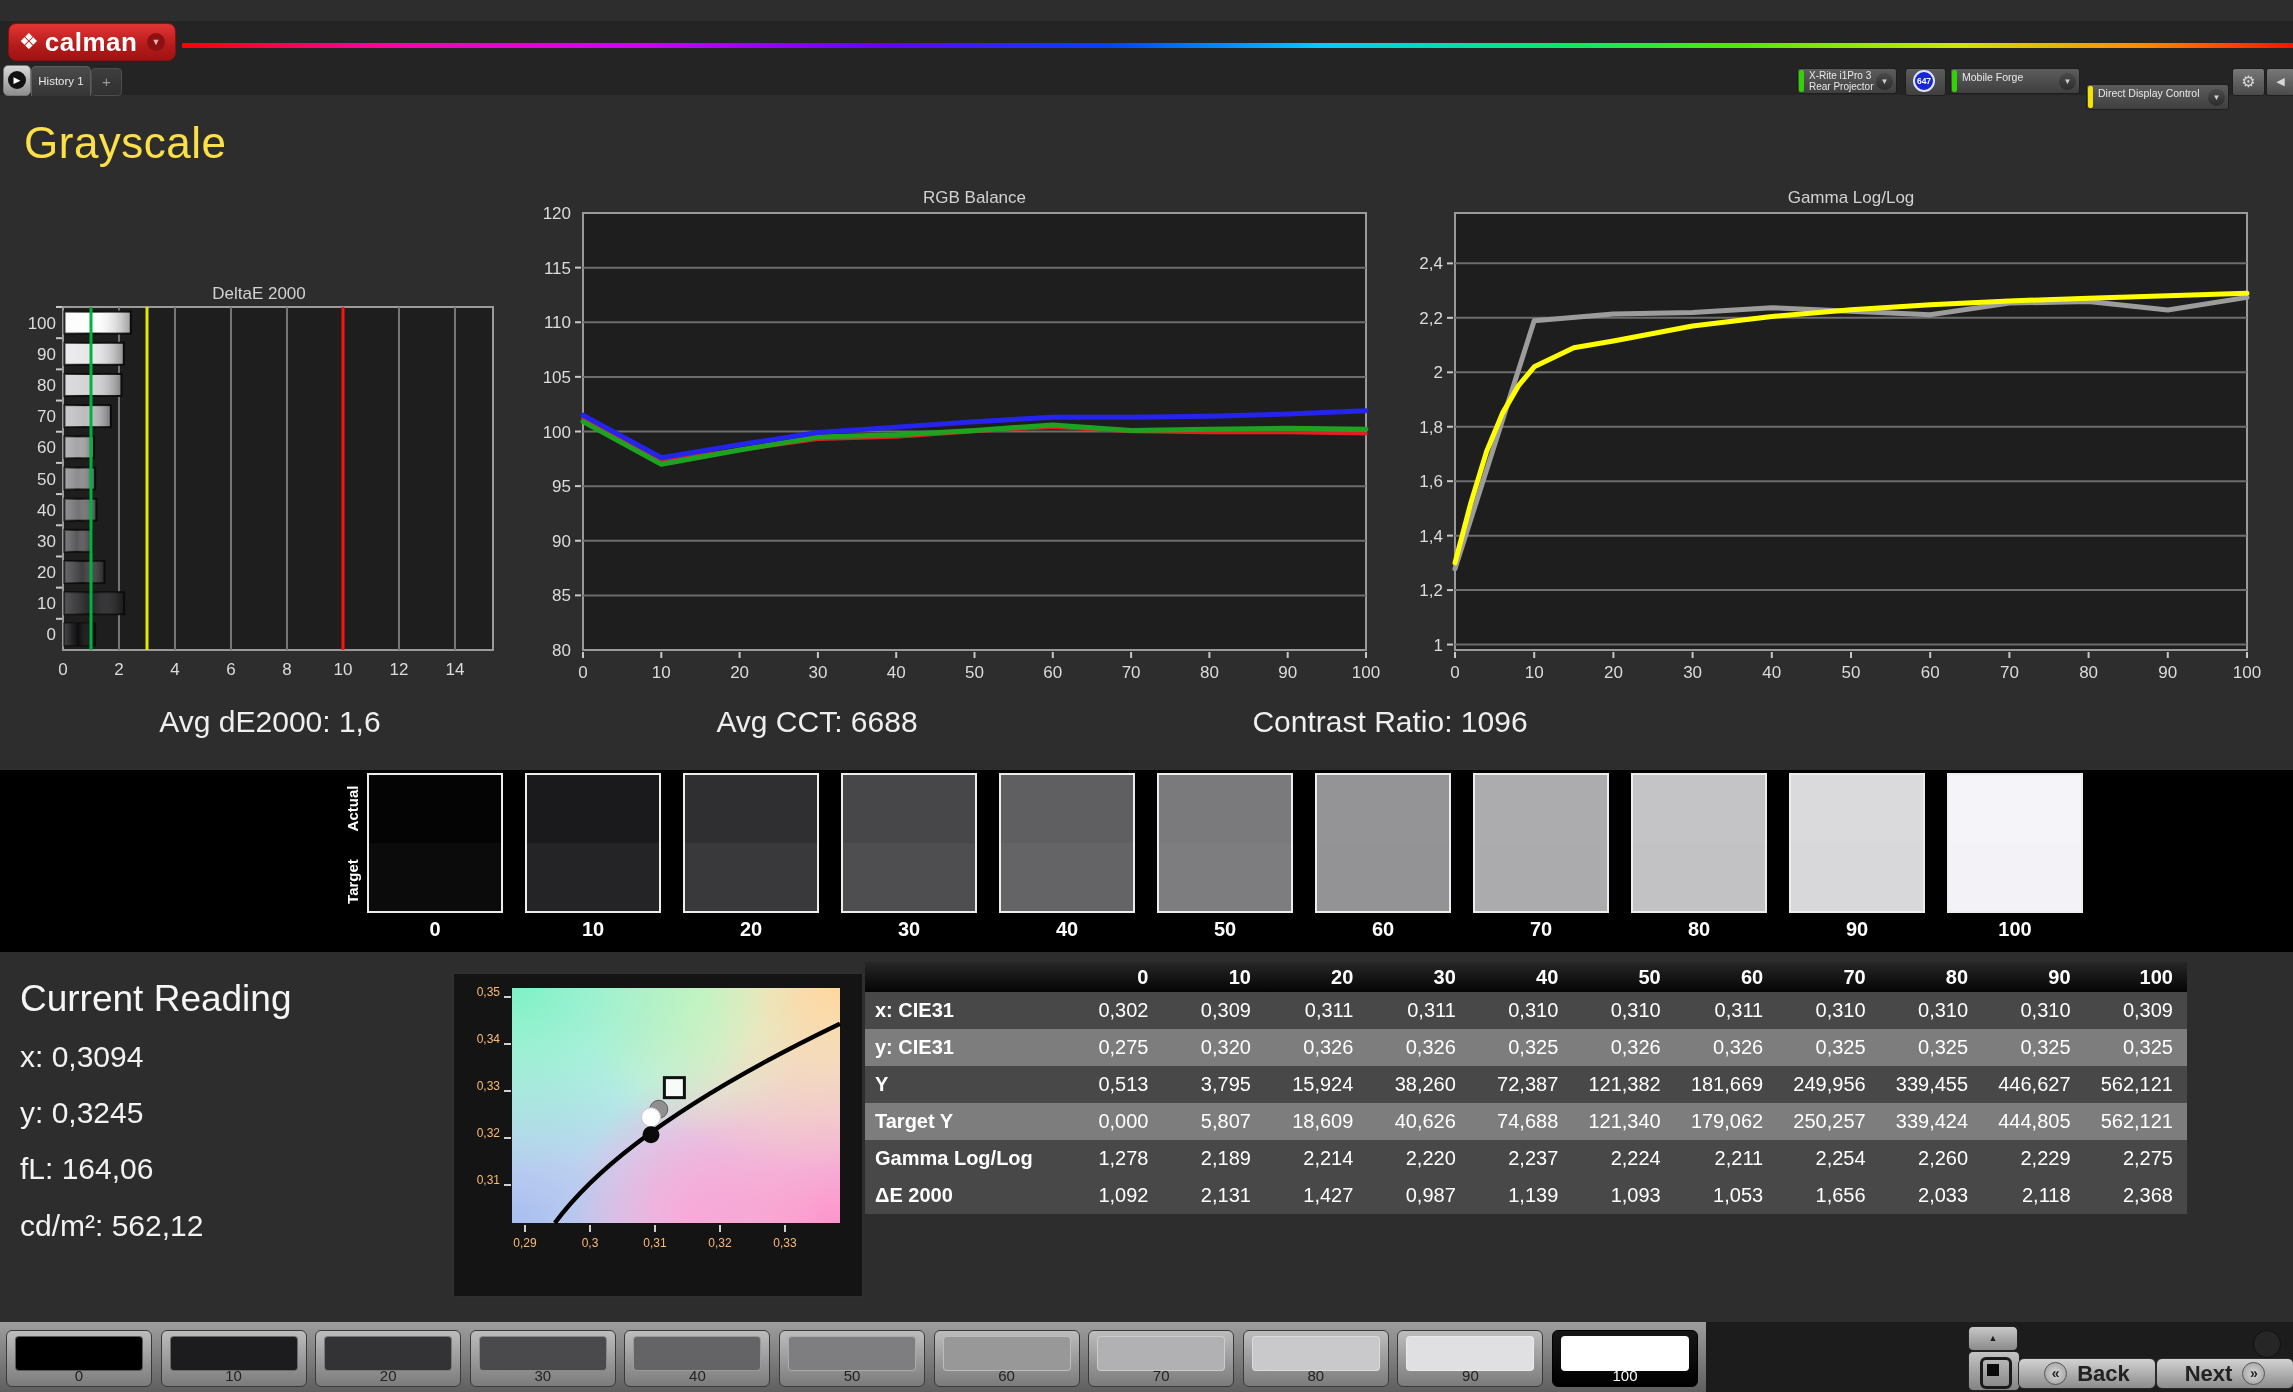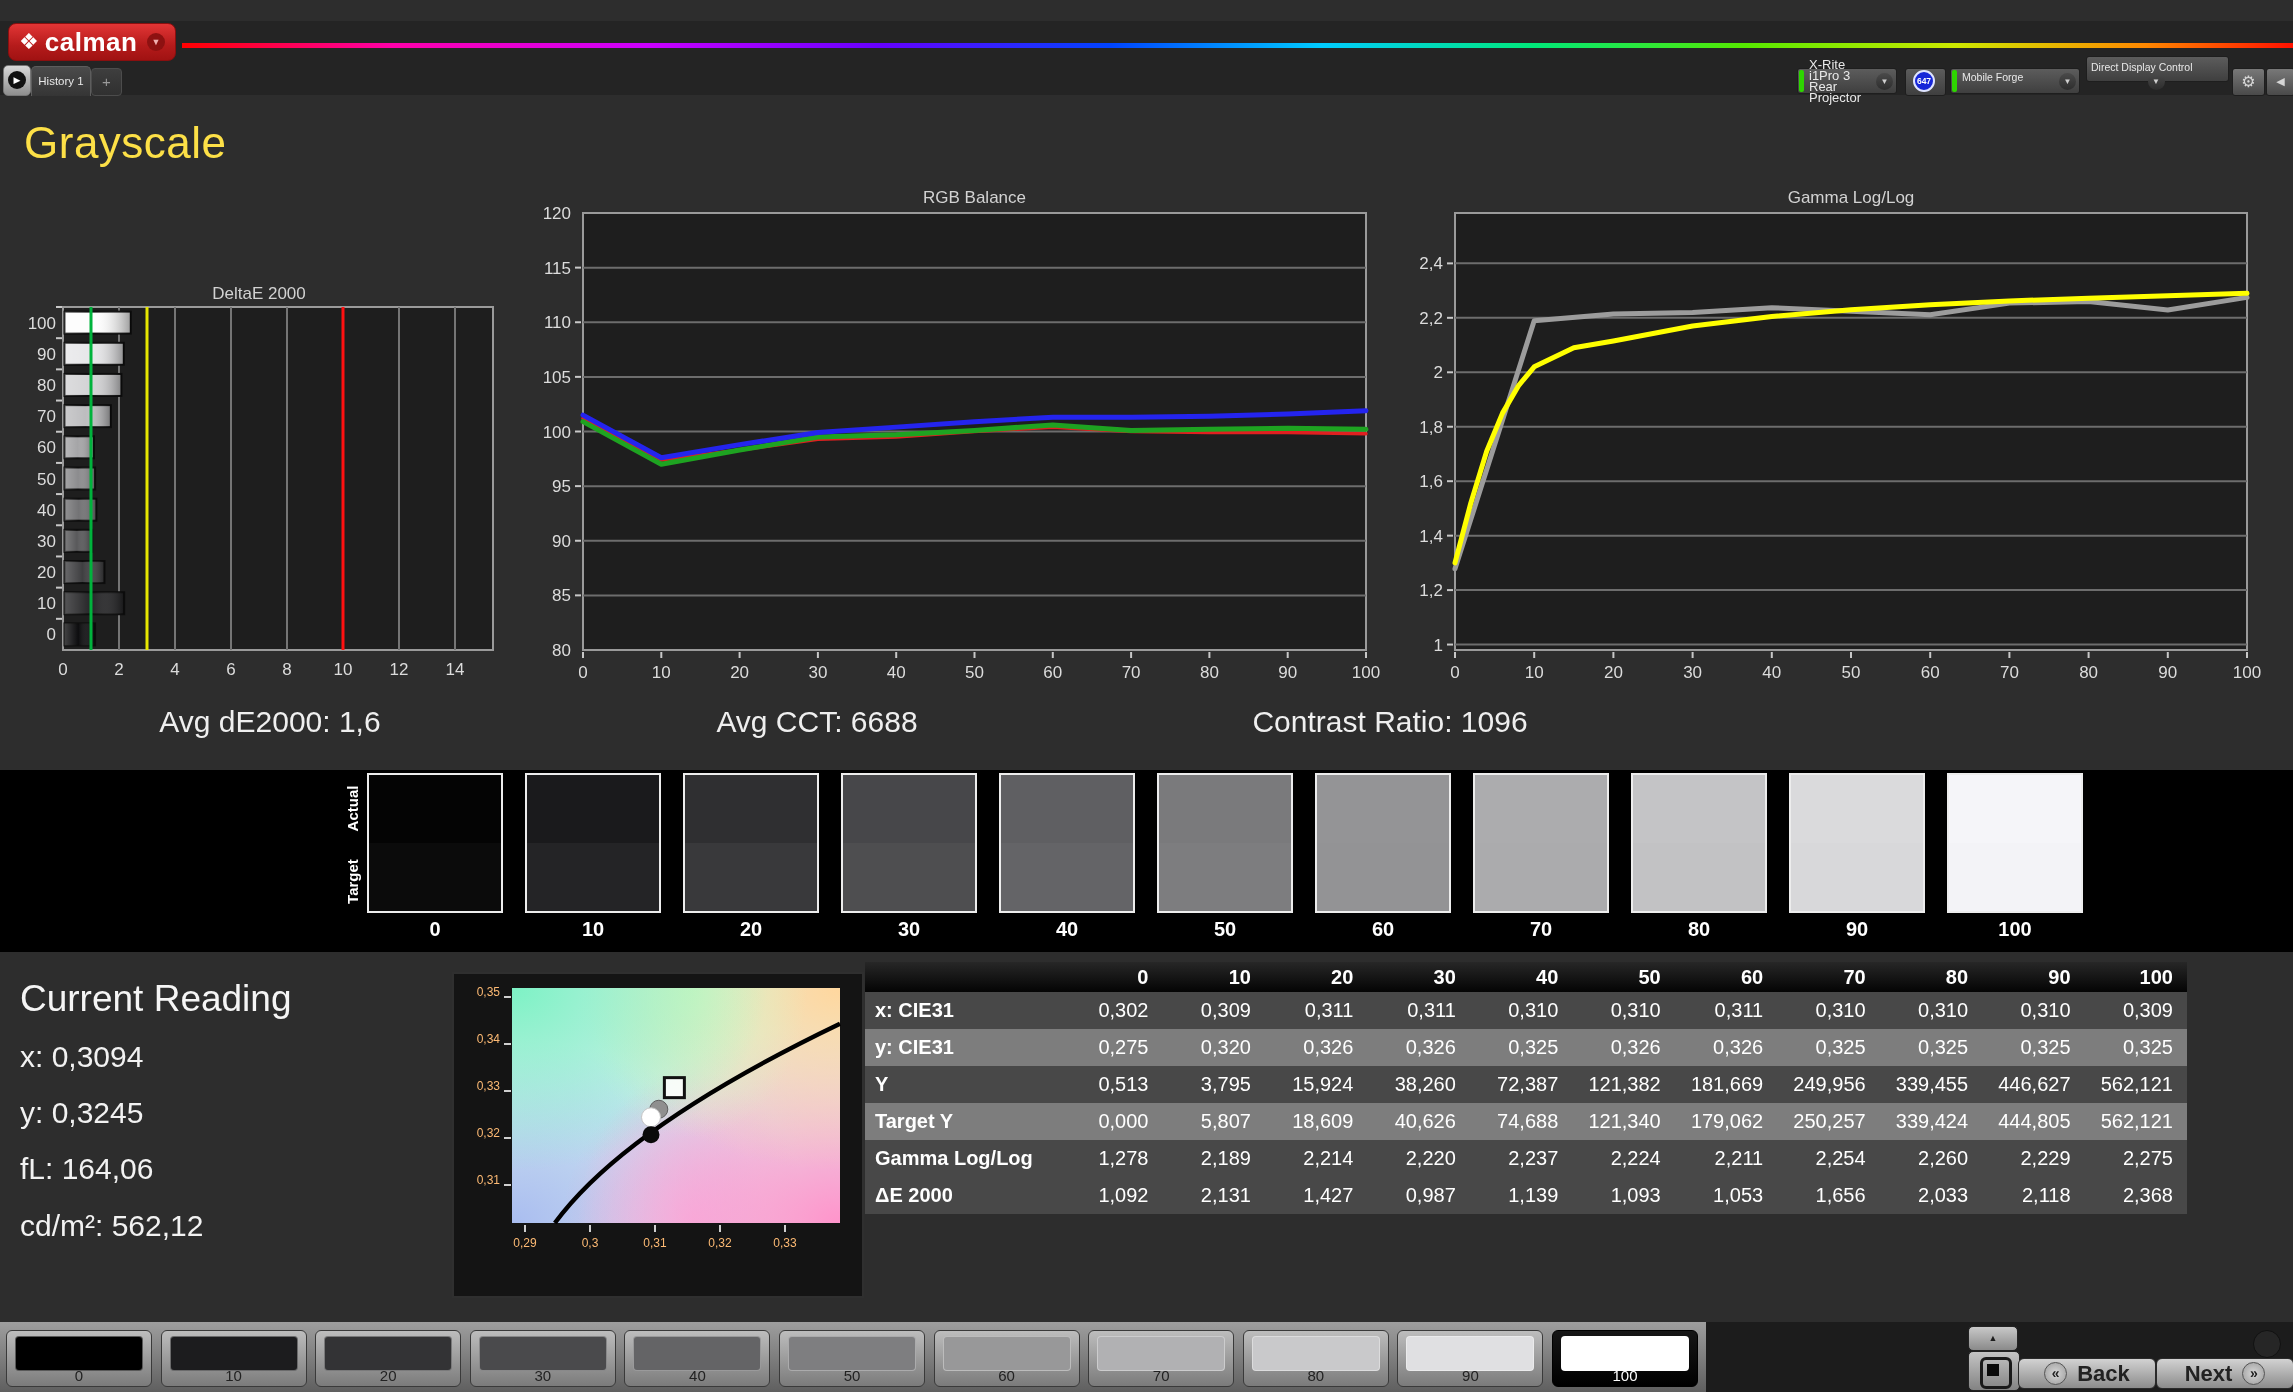--- a/index.html
+++ b/index.html
@@ -121,35 +121,35 @@
 
   <div class="abs" id="tabrow"></div>
   <div class="abs" id="histplay" style="top:65px;">
       <span class="cir">▶</span>
     </div>
   <div class="abs" id="tab-history" style="top:66px;">History 1</div>
   <div class="abs" id="tab-add" style="top:68px;">+</div>
 
   <div class="abs drop" style="left:1797px;top:68px;width:100px;">
     <div class="bar" id="meterbar" style="background: rgb(46, 213, 0);"></div>
-    <div class="txt" style="font-size:13px;">
+    <div class="txt" style="font-size:10px;">
       <div>X-Rite i1Pro 3</div>
       <div>Rear Projector</div>
     </div>
     <div class="dd">▼</div>
   </div>
   <div class="abs" id="meterbadge">
     <div class="circle">647</div>
   </div>
   <div class="abs drop" style="left:1950px;top:68px;width:130px;">
     <div class="bar" id="sourcebar" style="background: rgb(46, 213, 0);"></div>
     <div class="txt" style="font-size:10.5px;align-self:flex-start;padding-top:3px;">Mobile Forge</div>
     <div class="dd">▼</div>
   </div>
-  <div class="abs drop" style="left:2086px;top:56px;width:143px;flex-direction:column;">
+  <div class="abs drop" style="left:2086px;top:84px;width:143px;">
     <div class="bar" id="ddcbar" style="background: rgb(242, 228, 0);"></div>
     <div class="txt" style="font-size:10.5px;align-self:flex-start;padding-top:3px;">Direct Display Control</div>
     <div class="dd">▼</div>
   </div>
   <div class="abs sqbtn" style="left:2232px;width:31px;font-size:16px;line-height:25px;"><span>⚙</span></div>
   <div class="abs sqbtn" style="left:2266px;width:27px;font-size:11px;line-height:25px;"><span>◀</span></div>
 
   <div class="abs" id="pagetitle">Grayscale</div>
 
   <div class="abs charttitle" style="left:63px;top:284px;width:392px;">DeltaE 2000</div>

